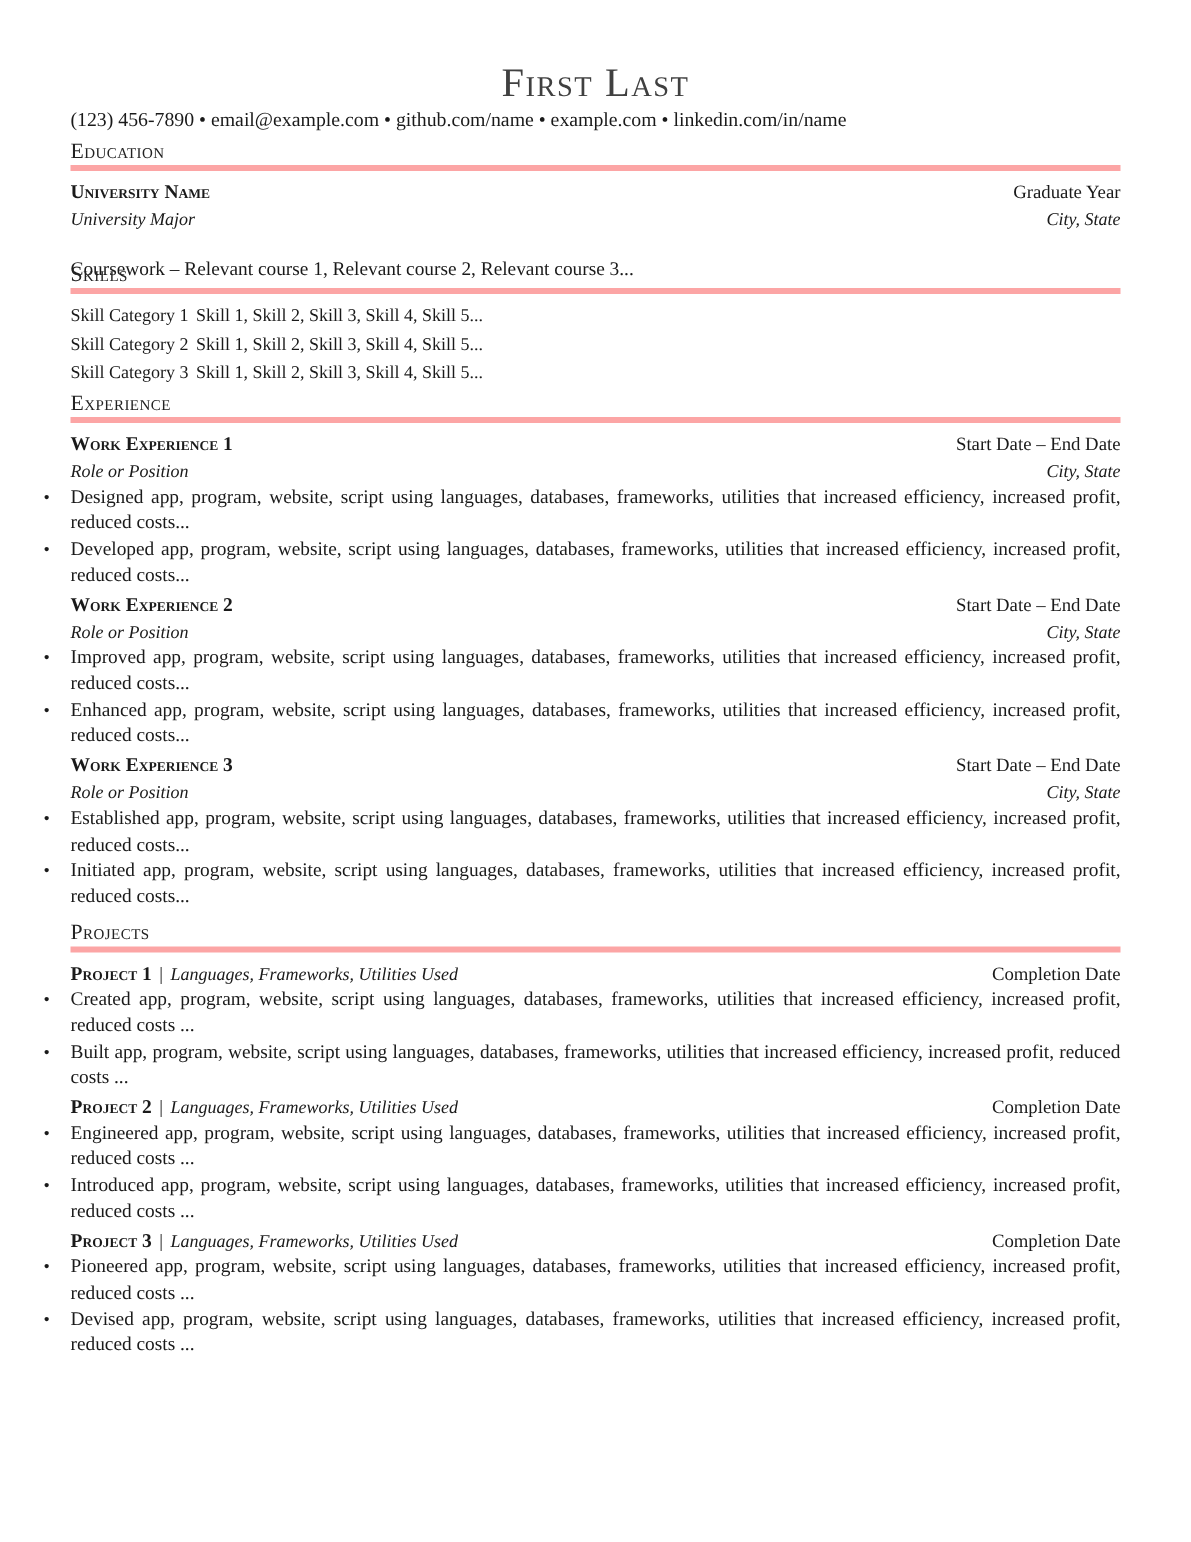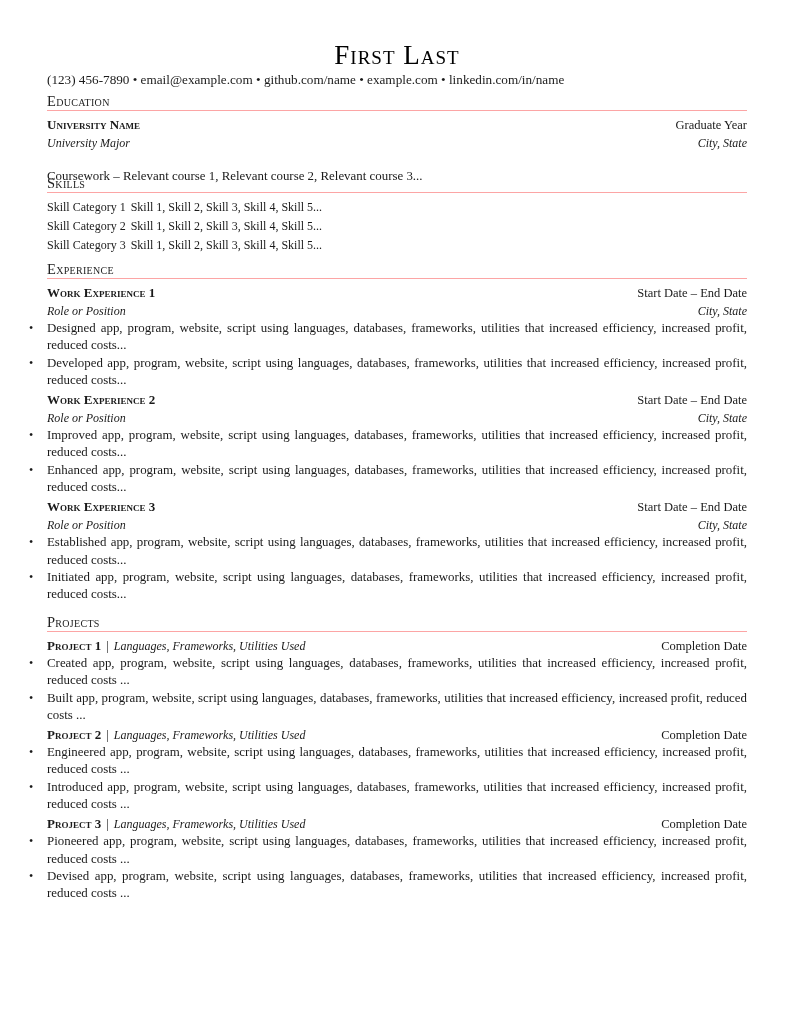--- a/index.html
+++ b/index.html
@@ -5,31 +5,31 @@
     html, body { margin: 0; padding: 0; background: #ffffff; }
     body {
       width: 794px; height: 1028px; position: relative; overflow: hidden;
       font-family: "Liberation Serif", "DejaVu Serif", serif;
       color: #1a1a1a;
     }
     .page { position: absolute; left: 47px; top: 0; width: 700px; }
     .name {
       position: absolute; left: 0; width: 700px; top: 40px;
       text-align: center; font-size: 27px; font-variant: small-caps;
-      letter-spacing: 1px; line-height: 30px; color: #000000;
+      letter-spacing: 1px; line-height: 30px; color: #404040;
     }
     .contact {
       position: absolute; left: 0; width: 700px; top: 72px;
       text-align: left; font-size: 13.2px; line-height: 16px;
     }
     .section { position: absolute; left: 0; width: 700px; }
     .section-title {
       font-variant: small-caps; font-size: 14.5px; line-height: 16px;
       letter-spacing: 0.3px; color: #222;
-      border-bottom: 1px solid #fca5a5; padding-bottom: 1px; margin-bottom: 5px;
+      border-bottom: 4px solid #fca5a5; padding-bottom: 1px; margin-bottom: 5px;
     }
     .row { display: flex; justify-content: space-between; font-size: 12.5px; line-height: 18px; white-space: nowrap; align-items: center; }
     .row .l { text-align: left; }
     .row .r { text-align: right; }
     .heading-bold { font-weight: bold; font-variant: small-caps; font-size: 13px; }
     .it { font-style: italic; font-size: 12px; }
     .text { font-size: 12.9px; line-height: 17.3px; margin-top: 16px; }
     .skill-row { font-size: 12px; line-height: 19px; white-space: nowrap; }
     .skill-row b { font-weight: normal; margin-right: 5px; }
     ul.bullets { list-style: none; margin: 0; padding: 0; }

